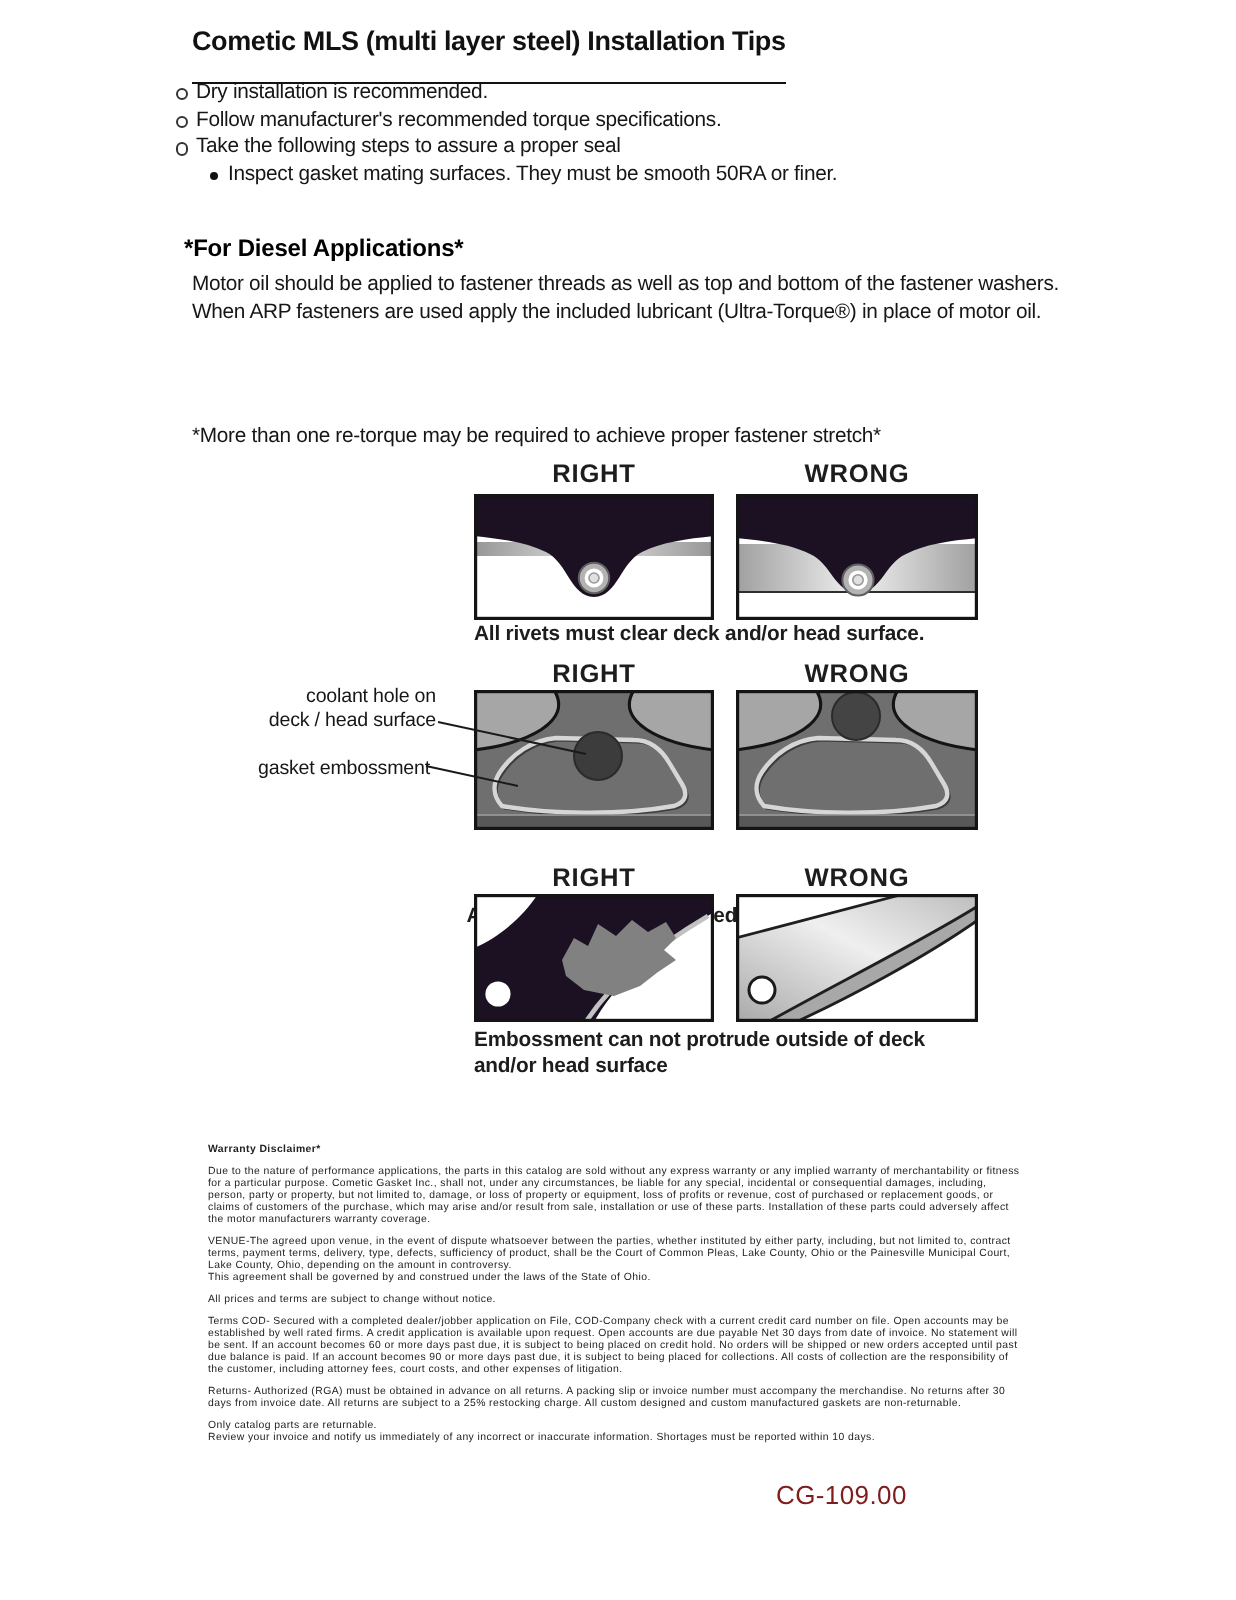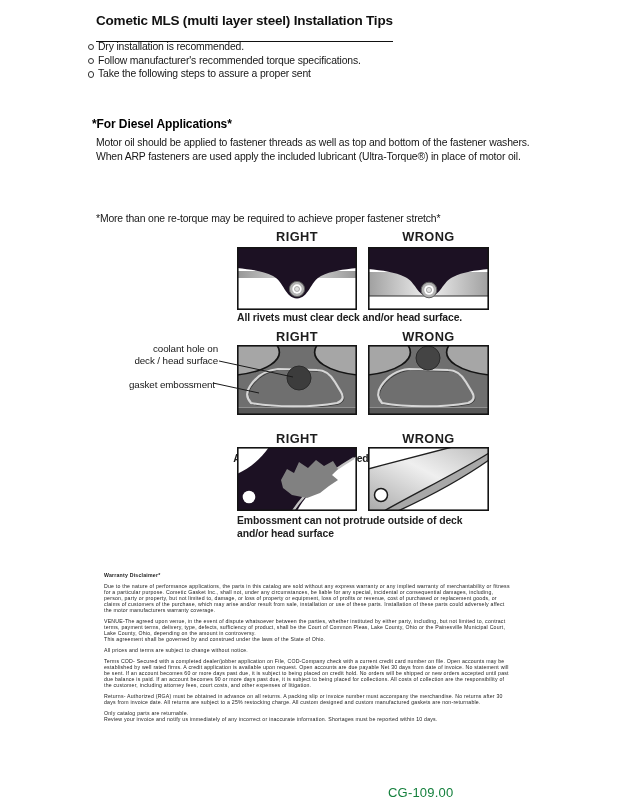--- a/index.html
+++ b/index.html
@@ -43,35 +43,36 @@
   .dg-box{line-height:0;}
   .side-label{font-size:9.8px;letter-spacing:-0.1px;color:#161616;text-align:right;line-height:11.6px;}
 
   
   .legal{left:104px;top:572px;width:406px;font-size:5.2px;line-height:6px;
          letter-spacing:0.22px;color:#222;}
   .legal .lp{margin:0 0 5px 0;}
   .legal .lp.nogap{margin-bottom:0;}
   .legal .lh{font-weight:bold;margin:0 0 5px 0;}
 
-  .footer-code{left:388px;top:785px;font-size:13px;color:#15803d;letter-spacing:0.2px;}
+  .footer-code{left:388px;top:740px;font-size:13px;color:#7f1d1d;letter-spacing:0.2px;}
 
   svg{display:block;}
 </style>
 </head>
 <body>
 
 <div class="page">
 
   <div class="abs title">Cometic MLS (multi layer steel) Installation Tips</div>
 
   <div class="abs intro">
     <div class="row circle">Dry installation is recommended.</div>
     <div class="row circle">Follow manufacturer's recommended torque specifications.</div>
-    <div class="row circle">Take the following steps to assure a proper sent</div>
+    <div class="row circle">Take the following steps to assure a proper seal</div>
+    <div class="row dot">Inspect gasket mating surfaces.  They must be smooth 50RA or finer.</div>
   </div>
 
   <div class="abs diesel-head">*For Diesel Applications*</div>
   <div class="abs body-para prewrap p1">Motor oil should be applied to fastener threads as well as top and bottom of the fastener washers.
 When ARP fasteners are used apply the included lubricant (Ultra-Torque®) in place of motor oil.</div>
   <div class="abs body-para note">*More than one re-torque may be required to achieve proper fastener stretch*</div>
 
   <div class="abs dg-head" style="left:237px;top:229px;">RIGHT</div>
   <div class="abs dg-head" style="left:368px;top:229px;width:121px;">WRONG</div>
 

